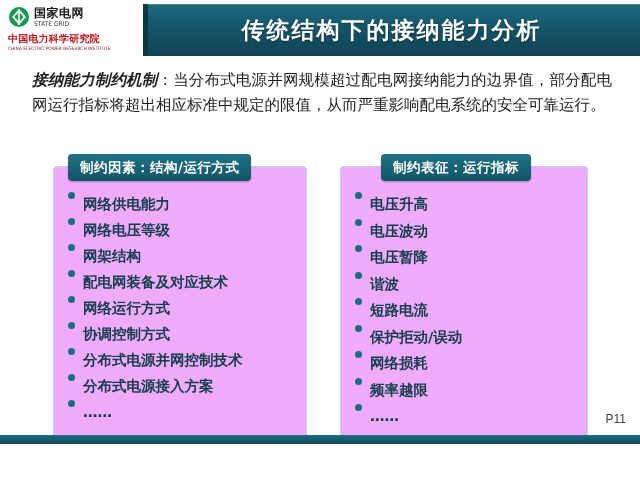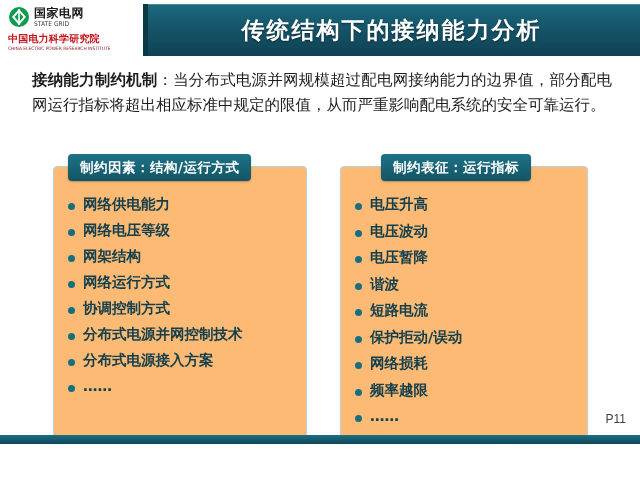--- a/index.html
+++ b/index.html
@@ -115,26 +115,27 @@
     left: 32px;
     top: 68px;
     width: 580px;
     font-size: 15.5px;
     color: #1d1d1d;
     line-height: 25px;
     text-align: justify;
   }
   .para .lead {
     font-weight: bold;
+    font-style: italic;
   }
 
   
   .panel {
     position: absolute;
-    background: #fdba74;
+    background: #f0abfc;
     border: 1px solid #b9d4dc;
     border-radius: 4px;
     box-shadow: 0 1px 2px rgba(0,0,0,0.10);
   }
   #panel-left {
     left: 53px;
     top: 166px;
     width: 252px;
     height: 288px;
   }
@@ -166,21 +167,21 @@
     position: absolute;
     left: 14px;
     top: 28px;
     right: 8px;
     margin: 0;
     padding: 0;
     list-style: none;
   }
   .panel-list li {
     display: flex;
-    align-items: flex-end;
+    align-items: flex-start;
     font-size: 14.5px;
     color: #14404d;
     font-weight: bold;
     line-height: 18px;
     margin-bottom: 8px;
   }
   #panel-right .panel-list li { margin-bottom: 8.5px; }
   .bullet {
     flex: none;
     width: 7px;
@@ -259,20 +260,24 @@
       <li>
           <span class="bullet"></span>
           <span class="item-text">网络电压等级</span>
         </li>
       <li>
           <span class="bullet"></span>
           <span class="item-text">网架结构</span>
         </li>
       <li>
           <span class="bullet"></span>
+          <span class="item-text">配电网装备及对应技术</span>
+        </li>
+      <li>
+          <span class="bullet"></span>
           <span class="item-text">网络运行方式</span>
         </li>
       <li>
           <span class="bullet"></span>
           <span class="item-text">协调控制方式</span>
         </li>
       <li>
           <span class="bullet"></span>
           <span class="item-text">分布式电源并网控制技术</span>
         </li>

